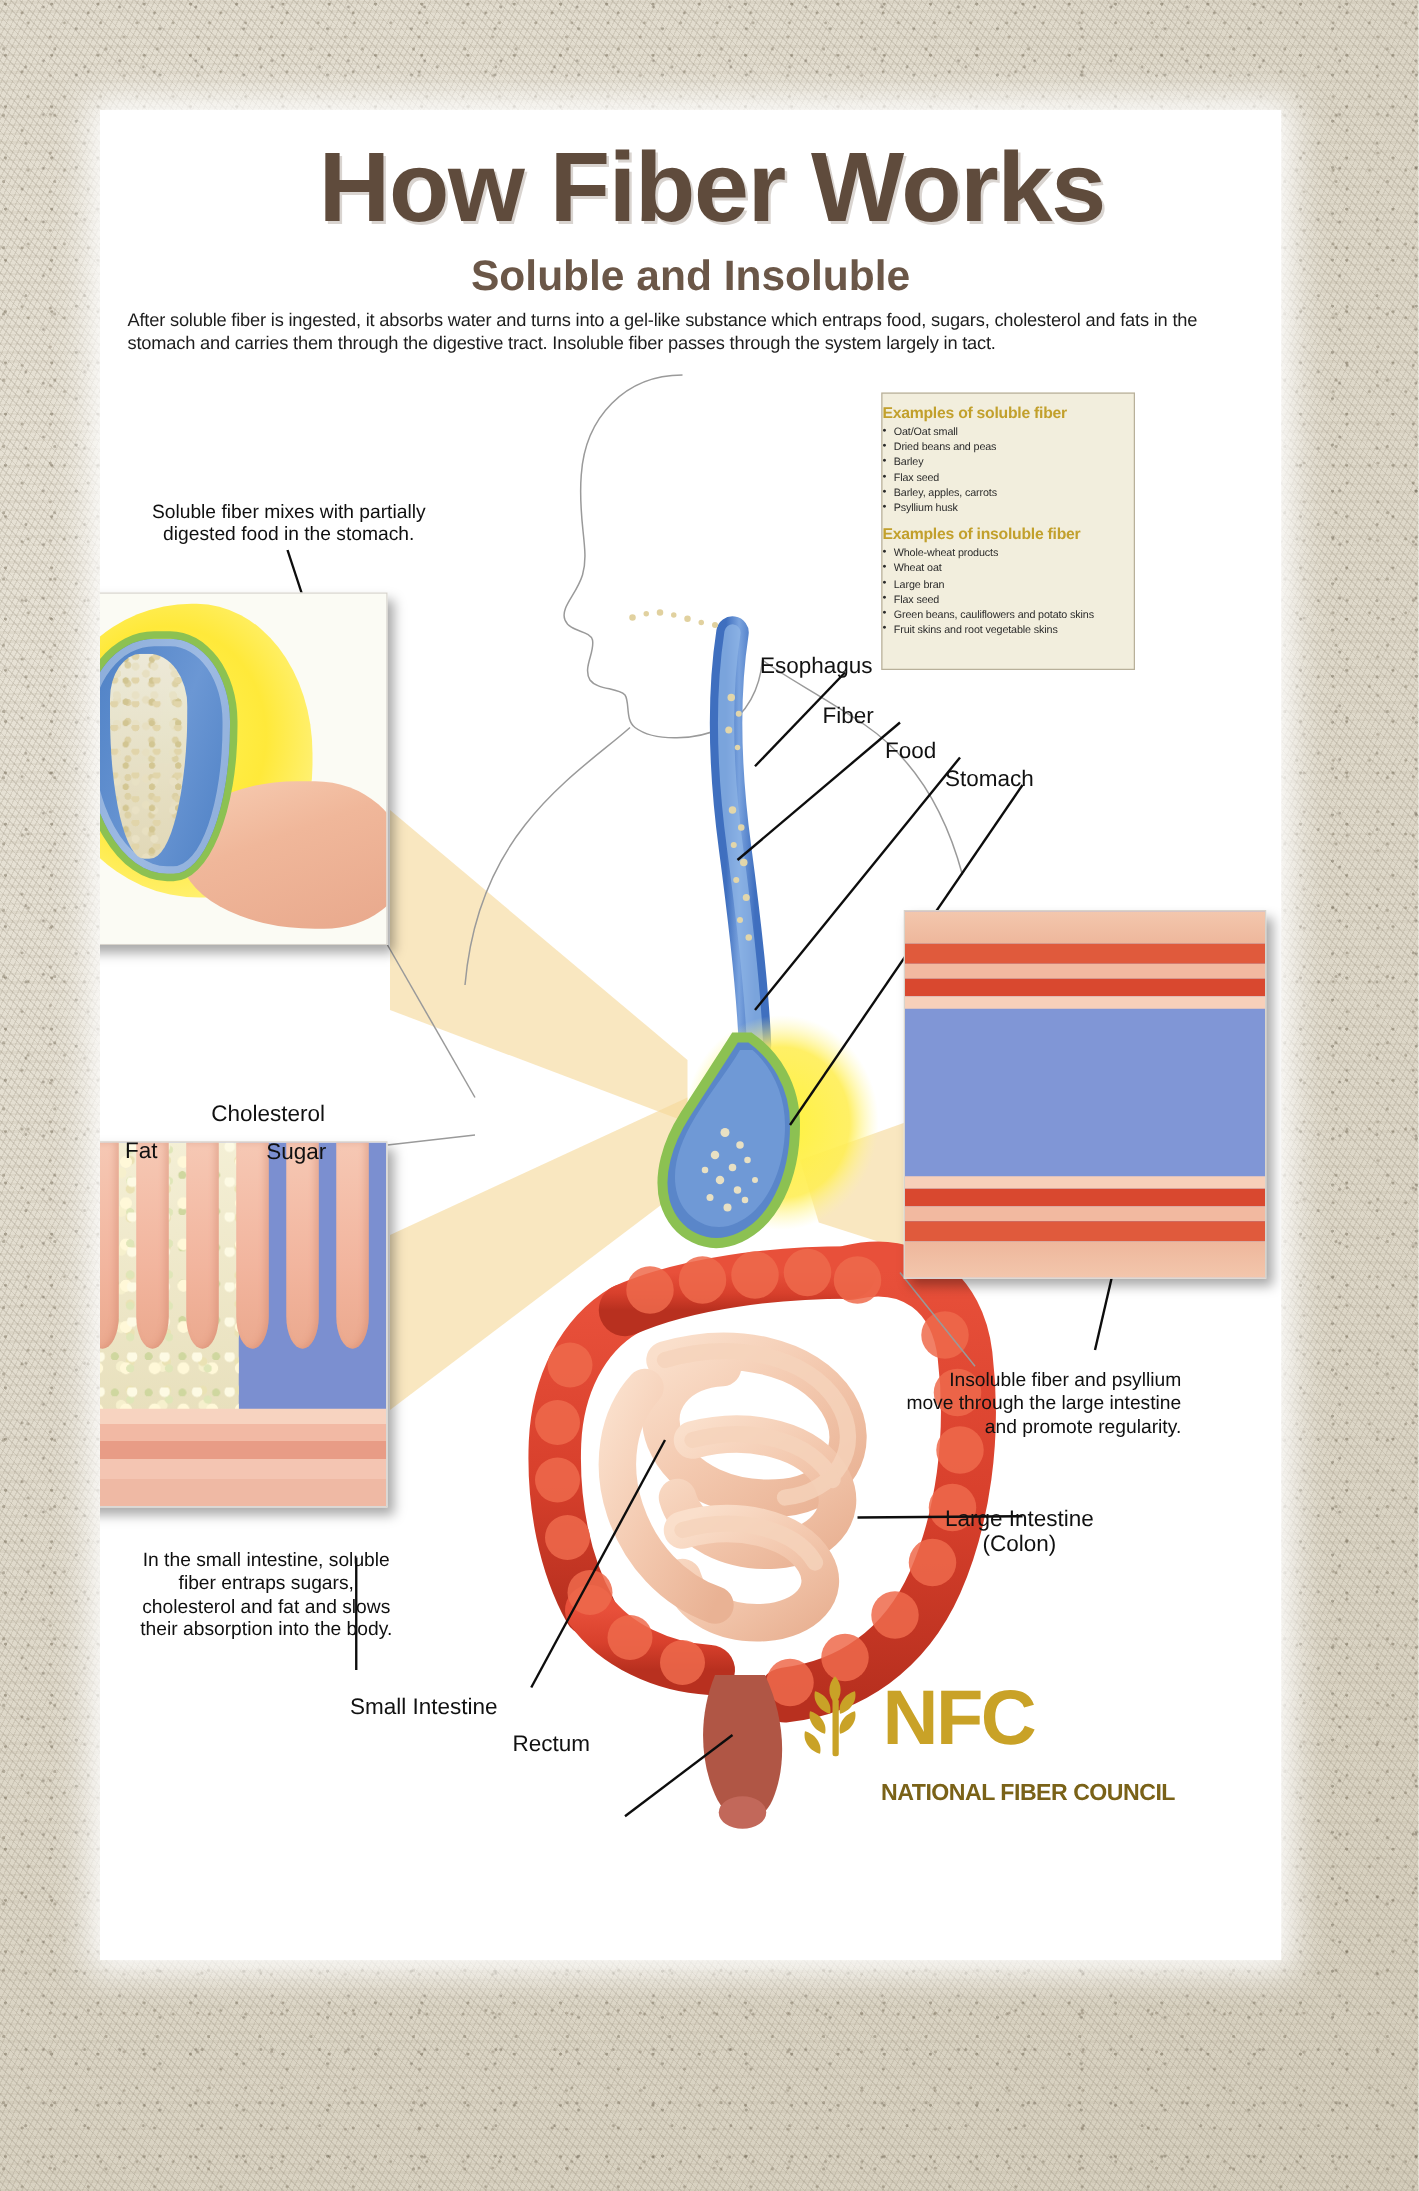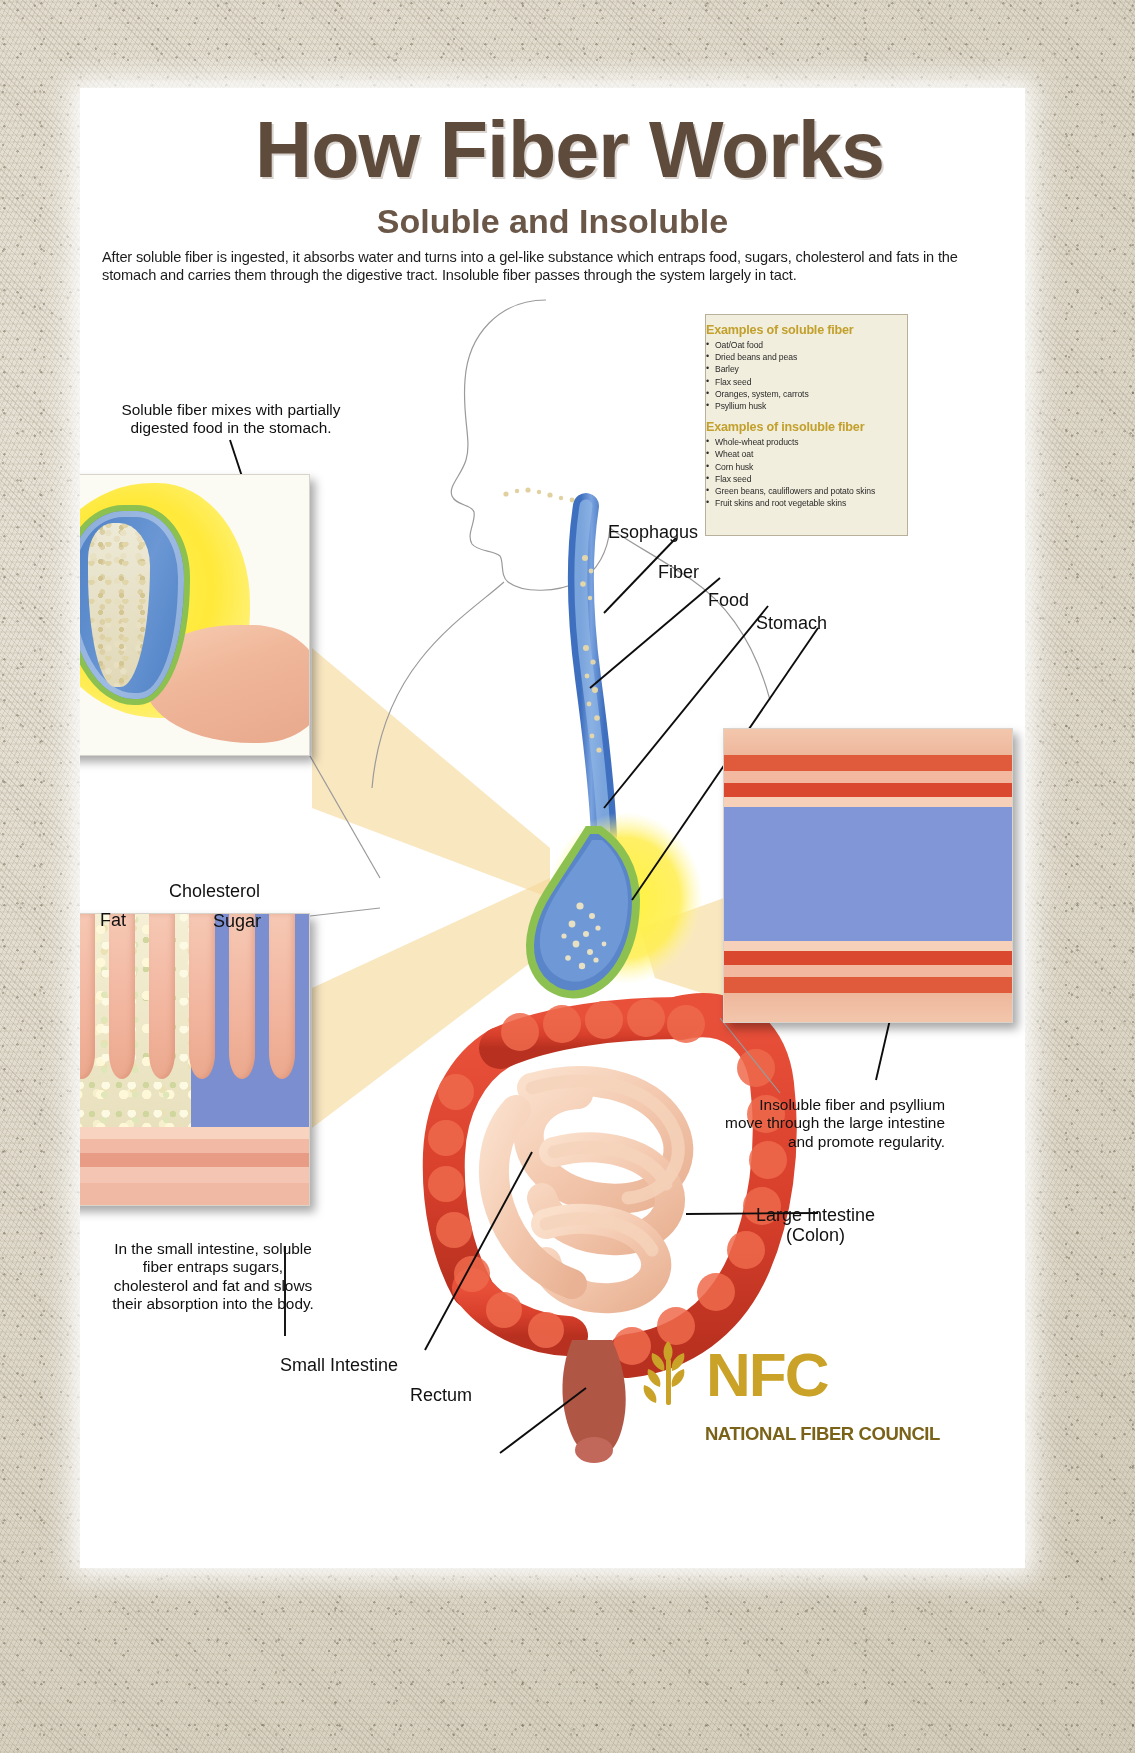--- a/index.html
+++ b/index.html
@@ -376,32 +376,32 @@
       <path class="leader" d="M796,992 L830,845"></path>
 
       <path class="leader-thin" d="M230,668 L300,790"></path>
       <path class="leader-thin" d="M230,828 L300,820"></path>
       <path class="leader-thin" d="M640,930 L700,1005"></path>
     </svg>
 
     <div id="legend">
       <div class="legend-head">Examples of soluble fiber</div>
       <ul class="legend-list">
-        <li>Oat/Oat food</li>
+        <li>Oat/Oat small</li>
         <li>Dried beans and peas</li>
         <li>Barley</li>
         <li>Flax seed</li>
-        <li>Oranges, system, carrots</li>
+        <li>Barley, apples, carrots</li>
         <li>Psyllium husk</li>
       </ul>
       <div class="legend-head second">Examples of insoluble fiber</div>
       <ul class="legend-list">
         <li>Whole-wheat products</li>
         <li>Wheat oat</li>
-        <li>Corn husk</li>
+        <li>Large bran</li>
         <li>Flax seed</li>
         <li>Green beans, cauliflowers and potato skins</li>
         <li>Fruit skins and root vegetable skins</li>
       </ul>
     </div>
 
     <div class="panel" id="panel-stomach">
       <div class="bg"></div>
       <div class="yellowblob"></div>
       <div class="duodenum"></div>

